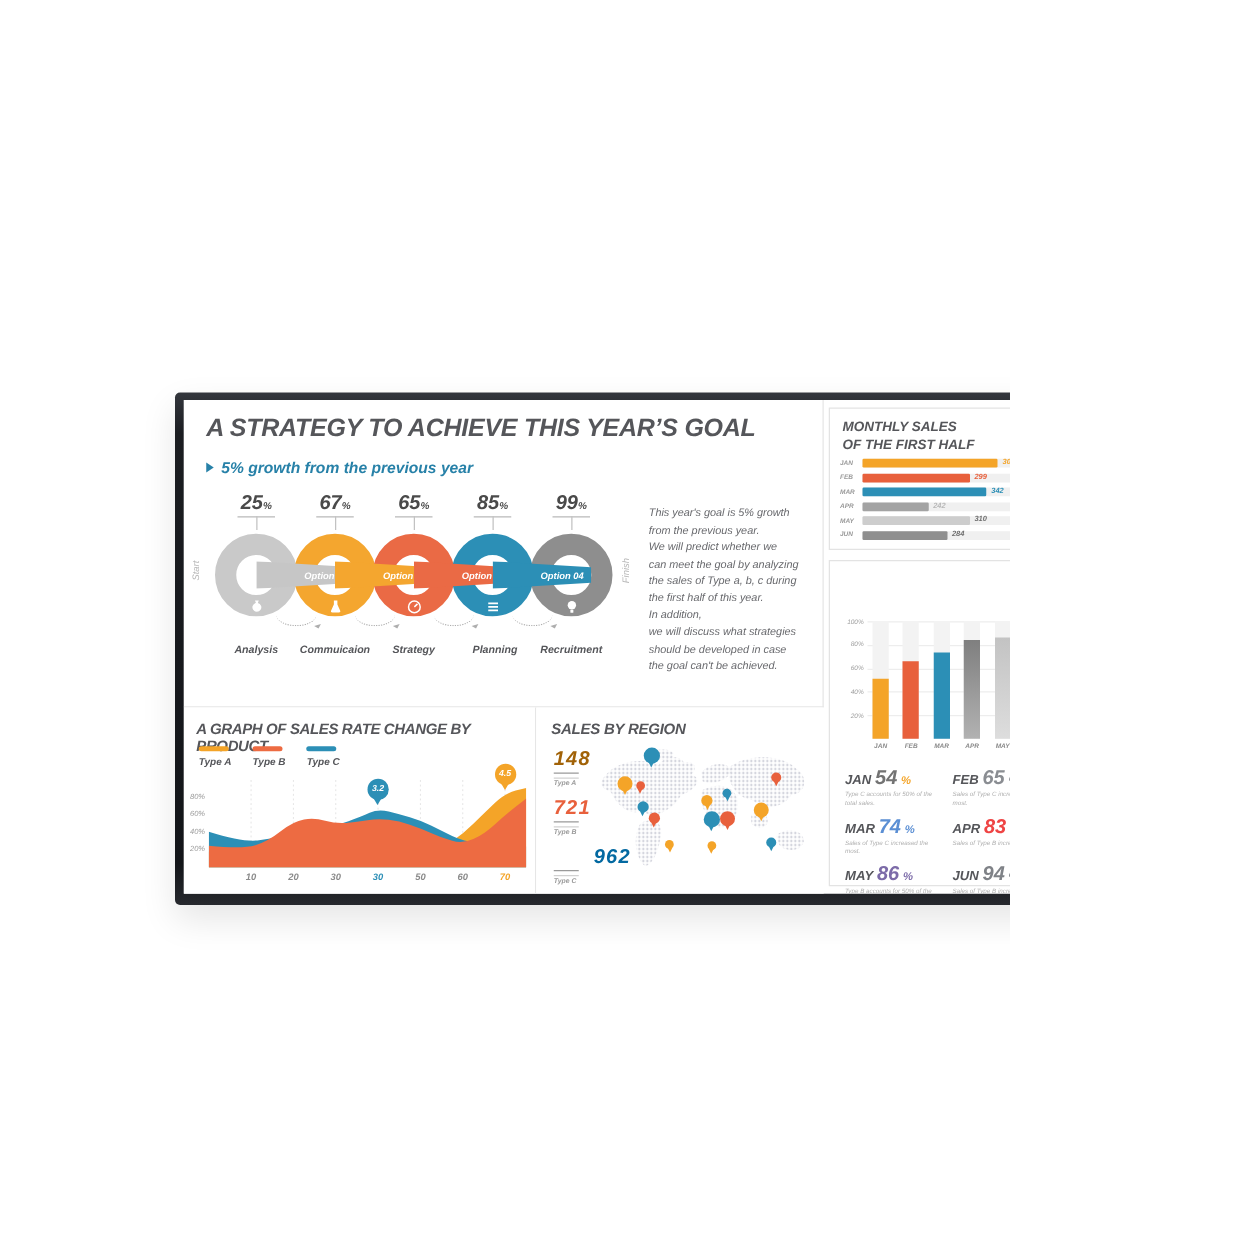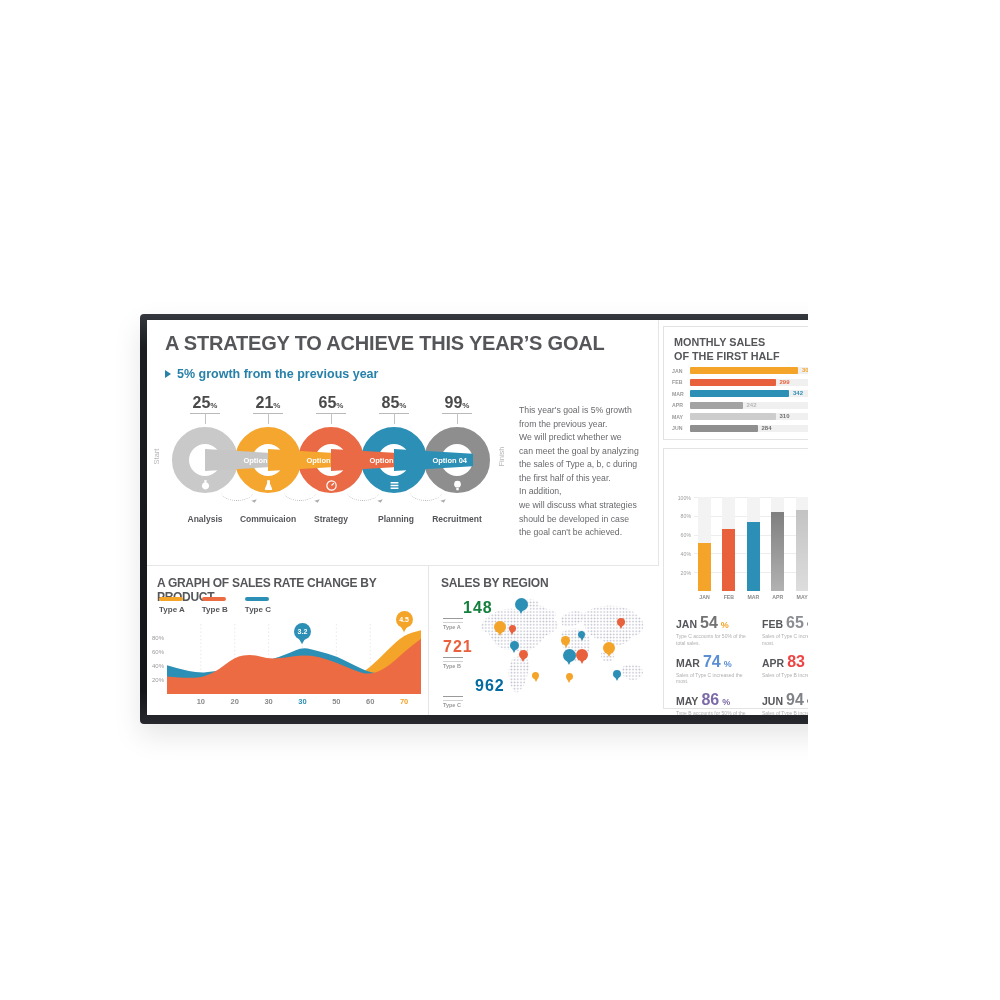--- a/index.html
+++ b/index.html
@@ -1,17 +1,17 @@
 <!DOCTYPE html>
 <html><head>
 <meta charset="utf-8">
 <style>
   html,body{margin:0;padding:0;background:#ffffff;width:1000px;height:1000px;
     font-family:"Liberation Sans",sans-serif;-webkit-font-smoothing:antialiased;}
-  .stage{position:relative;width:808px;height:1000px;background:#fff;overflow:hidden;}
+  .stage{position:relative;width:808px;height:1000px;background:#fff;overflow:hidden;font-style:italic;}
 
   
   .monitor{position:absolute;left:140px;top:314px;width:722px;height:410px;
     background:linear-gradient(180deg,#34373d 0%,#1b1d21 8%,#131519 92%,#27292e 100%);
     border-radius:4px;padding:6px 7px 9px 7px;box-sizing:border-box;
     box-shadow:0 12px 28px rgba(0,0,0,.10);}
   .screen{position:relative;width:708px;height:395px;background:#ffffff;overflow:hidden;}
 
   
   .panel{position:absolute;box-sizing:border-box;background:#fff;}
@@ -129,21 +129,21 @@
             <div class="pct" style="left: 26px;"><span class="pct-num">25</span><span class="pct-sym">%</span><div class="pct-rule"></div></div>
             <div class="pct-tick" style="left: 48px;"></div>
             <div class="flow-icon" style="left: 41.5px;">
               <svg viewBox="0 0 12 12">
                 <path d="M4.6 1.2h2.8l-.7 1.9a3.3 3.3 0 1 1-1.4 0z" fill="#fff"></path>
               </svg>
             </div>
             <div class="step-label" style="left: 13px;">Analysis</div>
             <div class="arc" style="left: 64px;"></div>
             <div class="donut" style="left: 78px; border-color: rgb(244, 166, 47); z-index: 2;"></div>
-            <div class="pct" style="left: 89px;"><span class="pct-num">21</span><span class="pct-sym">%</span><div class="pct-rule"></div></div>
+            <div class="pct" style="left: 89px;"><span class="pct-num">67</span><span class="pct-sym">%</span><div class="pct-rule"></div></div>
             <div class="pct-tick" style="left: 111px;"></div>
             <div class="flow-icon" style="left: 104.5px;">
               <svg viewBox="0 0 12 12">
                 <path d="M4.7 1.2h2.6v3l2 4.5a1 1 0 0 1-.9 1.4H3.6a1 1 0 0 1-.9-1.4l2-4.5z" fill="#fff"></path>
               </svg>
             </div>
             <div class="step-label" style="left: 76px;">Commuicaion</div>
             <div class="arc" style="left: 127px;"></div>
             <div class="donut" style="left: 141px; border-color: rgb(234, 106, 69); z-index: 2;"></div>
             <div class="pct" style="left: 152px;"><span class="pct-num">65</span><span class="pct-sym">%</span><div class="pct-rule"></div></div>
@@ -239,21 +239,21 @@
             <div class="balloon" style="left: 248.567px; top: 44.5px; background: rgb(244, 164, 40); color: rgb(244, 164, 40);">
               <b>4.5</b>
             </div>
           </div>
       </div>
 
       <div class="panel" id="panel-map">
         <div class="map-title panel-title">SALES BY REGION</div>
         <div class="totals" id="region-totals">
             <div class="tot">
-              <div class="tot-num" style="color: #15803d; margin-left: 20px;">148</div>
+              <div class="tot-num" style="color: #a16207;">148</div>
               <div class="tot-rule"></div>
               <div class="tot-label">Type A</div>
             </div>
             <div class="tot">
               <div class="tot-num" style="color: rgb(232, 96, 60);">721</div>
               <div class="tot-rule"></div>
               <div class="tot-label">Type B</div>
             </div>
             <div class="tot">
               <div class="tot-num" style="color: #0369a1; margin-left: 32px;">962</div>

